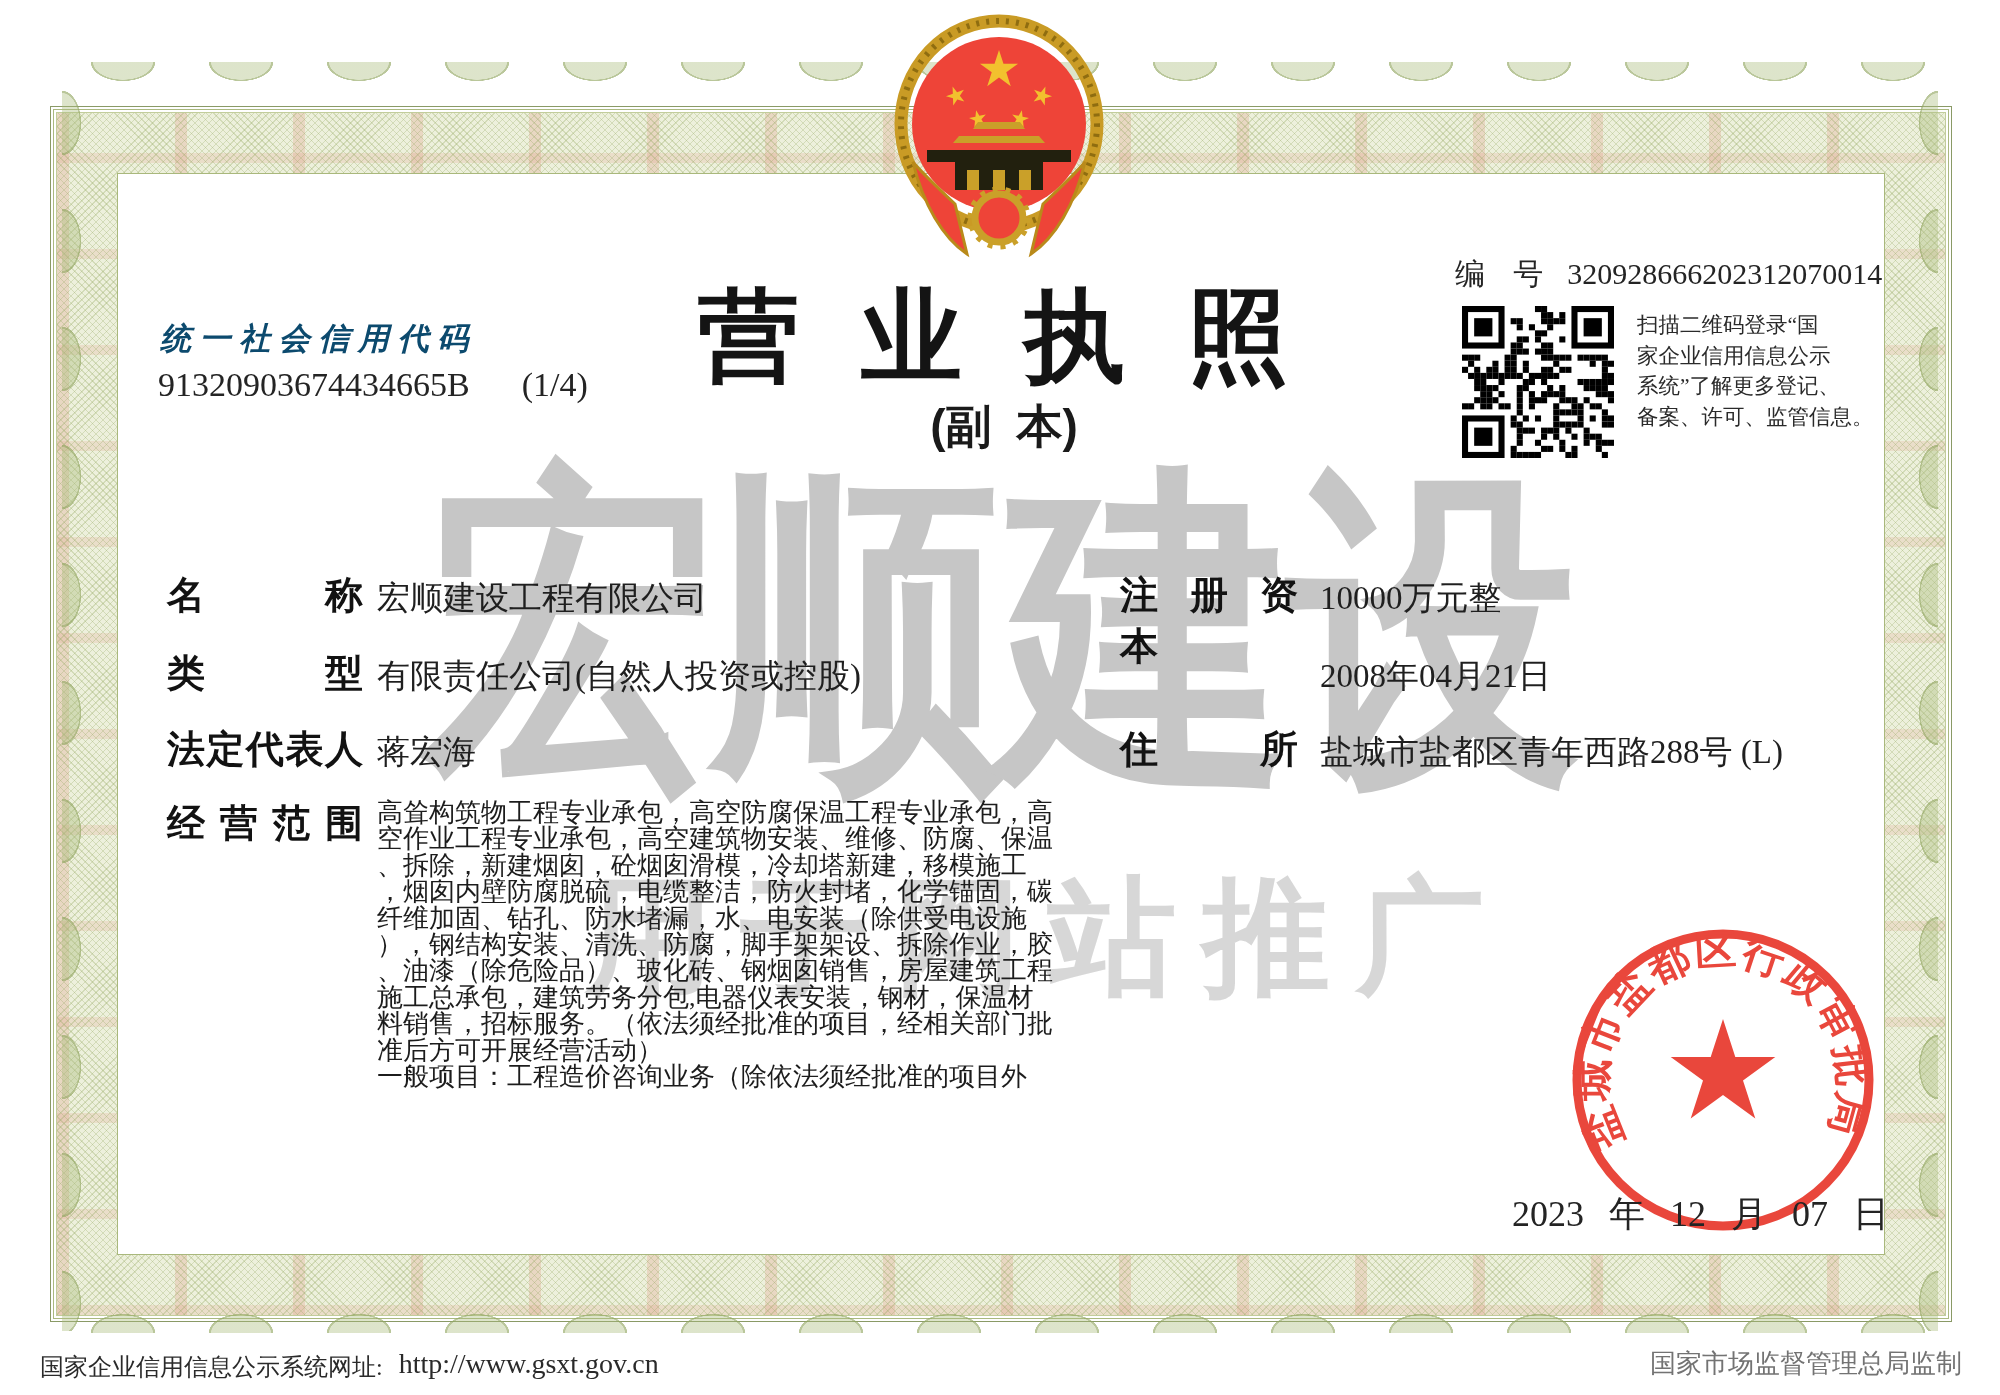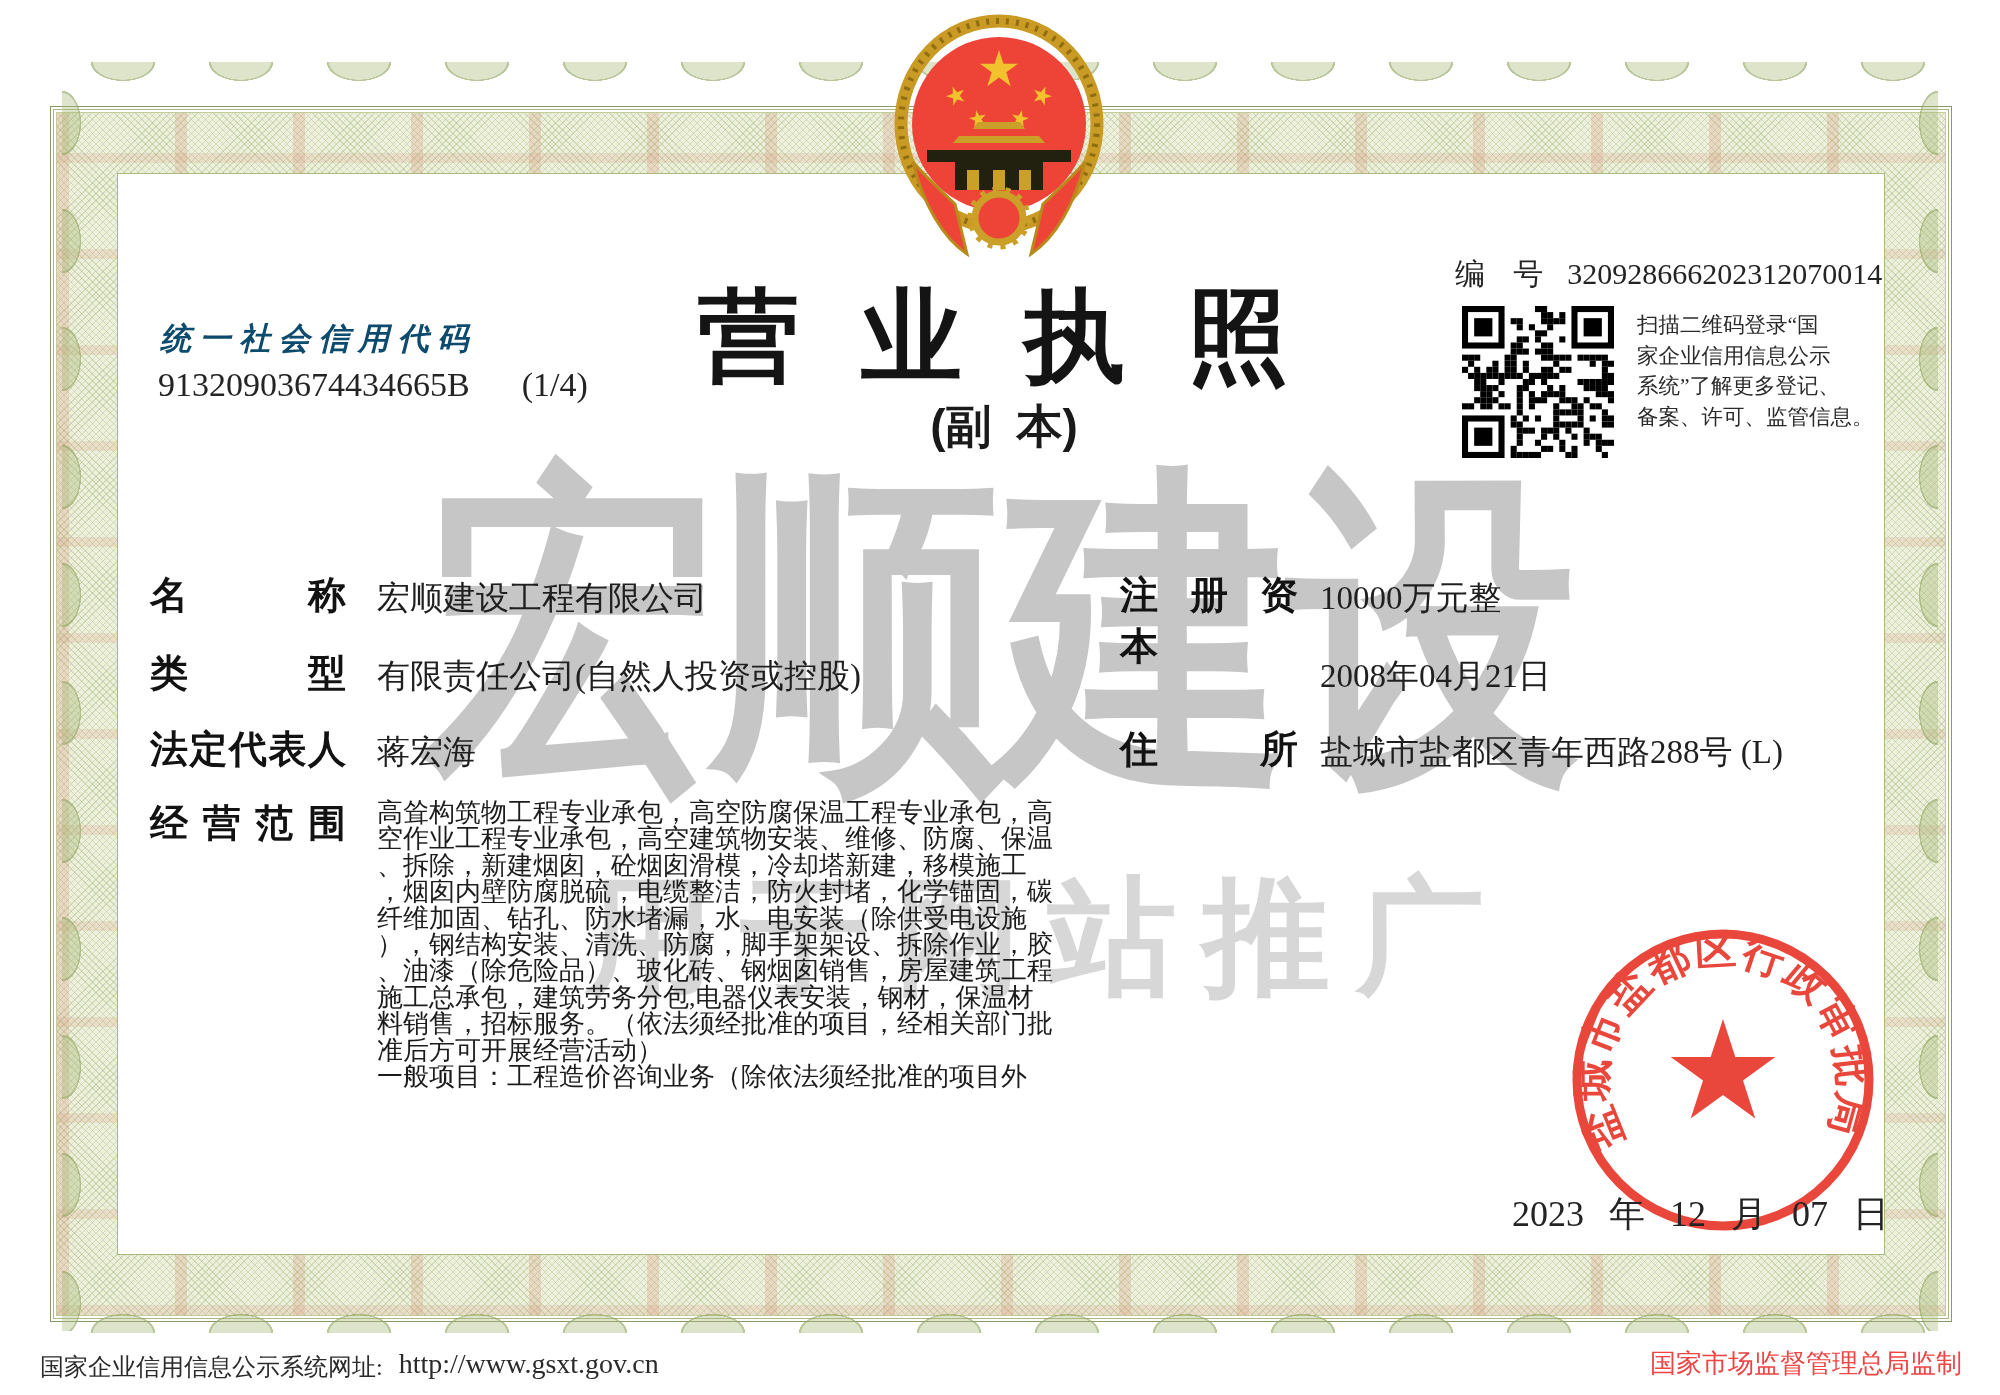--- a/index.html
+++ b/index.html
@@ -52,21 +52,21 @@
             word-spacing:12px;white-space:nowrap;}
   .serial{position:absolute;left:1455px;top:254px;font-size:30px;color:#242424;z-index:3;white-space:nowrap;}
   .serial .lab{font-family:"Liberation Sans", sans-serif;letter-spacing:10px;margin-right:14px;}
   .qr{position:absolute;left:1462px;top:306px;width:152px;height:152px;z-index:3;background:#ffffff;}
   .qr-caption{position:absolute;left:1637px;top:310px;width:256px;font-size:21.5px;line-height:30.5px;
               color:#2a2a2a;z-index:3;}
 
   
   .flabel{position:absolute;font-family:"Liberation Sans", sans-serif;font-weight:700;font-size:38px;
           color:#121212;z-index:3;text-align:justify;text-align-last:justify;white-space:normal;}
-  .flabel.l{left:150px;width:196px;}
+  .flabel.l{left:167px;width:196px;}
   .flabel.r{left:1120px;width:178px;}
   .fvalue{position:absolute;font-size:33px;color:#1f1f1f;z-index:3;white-space:nowrap;}
   .fvalue.l{left:377px;}
   .fvalue.r{left:1320px;}
   .row1{top:570px;} .row1v{top:576px;}
   .row2{top:648px;} .row2v{top:654px;}
   .row3{top:724px;} .row3v{top:730px;}
   .row4{top:798px;}
   .scope{position:absolute;left:377px;top:800px;width:740px;z-index:3;font-size:26px;color:#1c1c1c;}
   .scope div{line-height:26.4px;white-space:nowrap;}
@@ -75,21 +75,21 @@
   .reg-authority{position:absolute;left:1289px;top:1066px;width:216px;font-family:"Liberation Sans", sans-serif;
                  font-weight:700;font-size:40px;color:#3a3a3a;z-index:3;text-align:justify;text-align-last:justify;}
   .seal{position:absolute;left:1565px;top:922px;width:316px;height:316px;z-index:4;opacity:.92;}
   .seal-date{position:absolute;left:1512px;top:1190px;font-size:36px;color:#242424;z-index:5;
              word-spacing:16px;white-space:nowrap;}
 
   
   .footer-left{position:absolute;left:40px;top:1348px;font-size:24px;color:#2a2a2a;z-index:3;white-space:nowrap;}
   .footer-url{font-size:28px;font-family:"Liberation Serif", serif;margin-left:16px;vertical-align:2px;}
   .footer-mid{position:absolute;left:960px;top:1332px;font-size:23px;line-height:31px;color:#2a2a2a;z-index:3;}
-  .footer-right{position:absolute;left:1650px;top:1346px;font-size:26px;color:#ef4444;z-index:3;white-space:nowrap;}
+  .footer-right{position:absolute;left:1650px;top:1346px;font-size:26px;color:#737373;z-index:3;white-space:nowrap;}
 
   .emblem{position:absolute;left:893px;top:12px;width:212px;height:263px;z-index:4;}
 </style>
 </head>
 <body>
 
 <div class="page">
 
   <div class="cert-border">
     <div class="border-line2">

